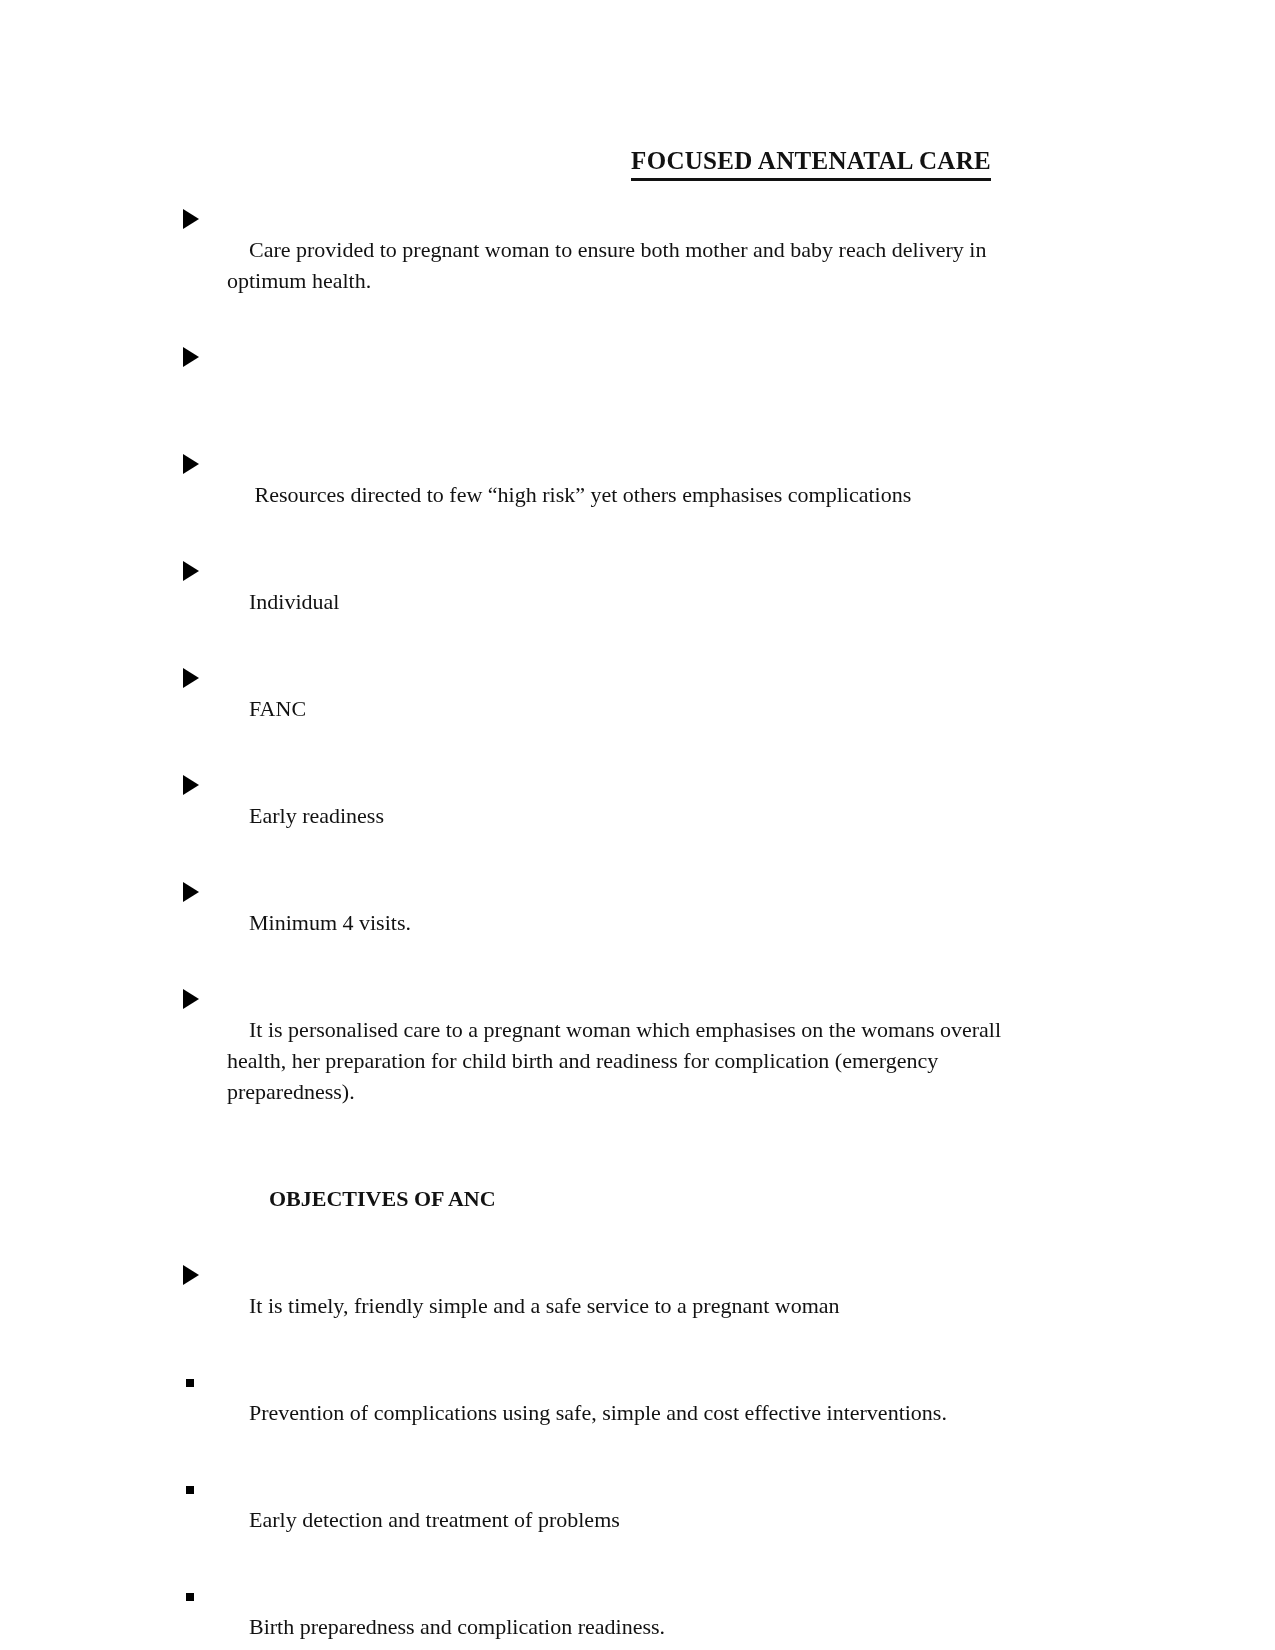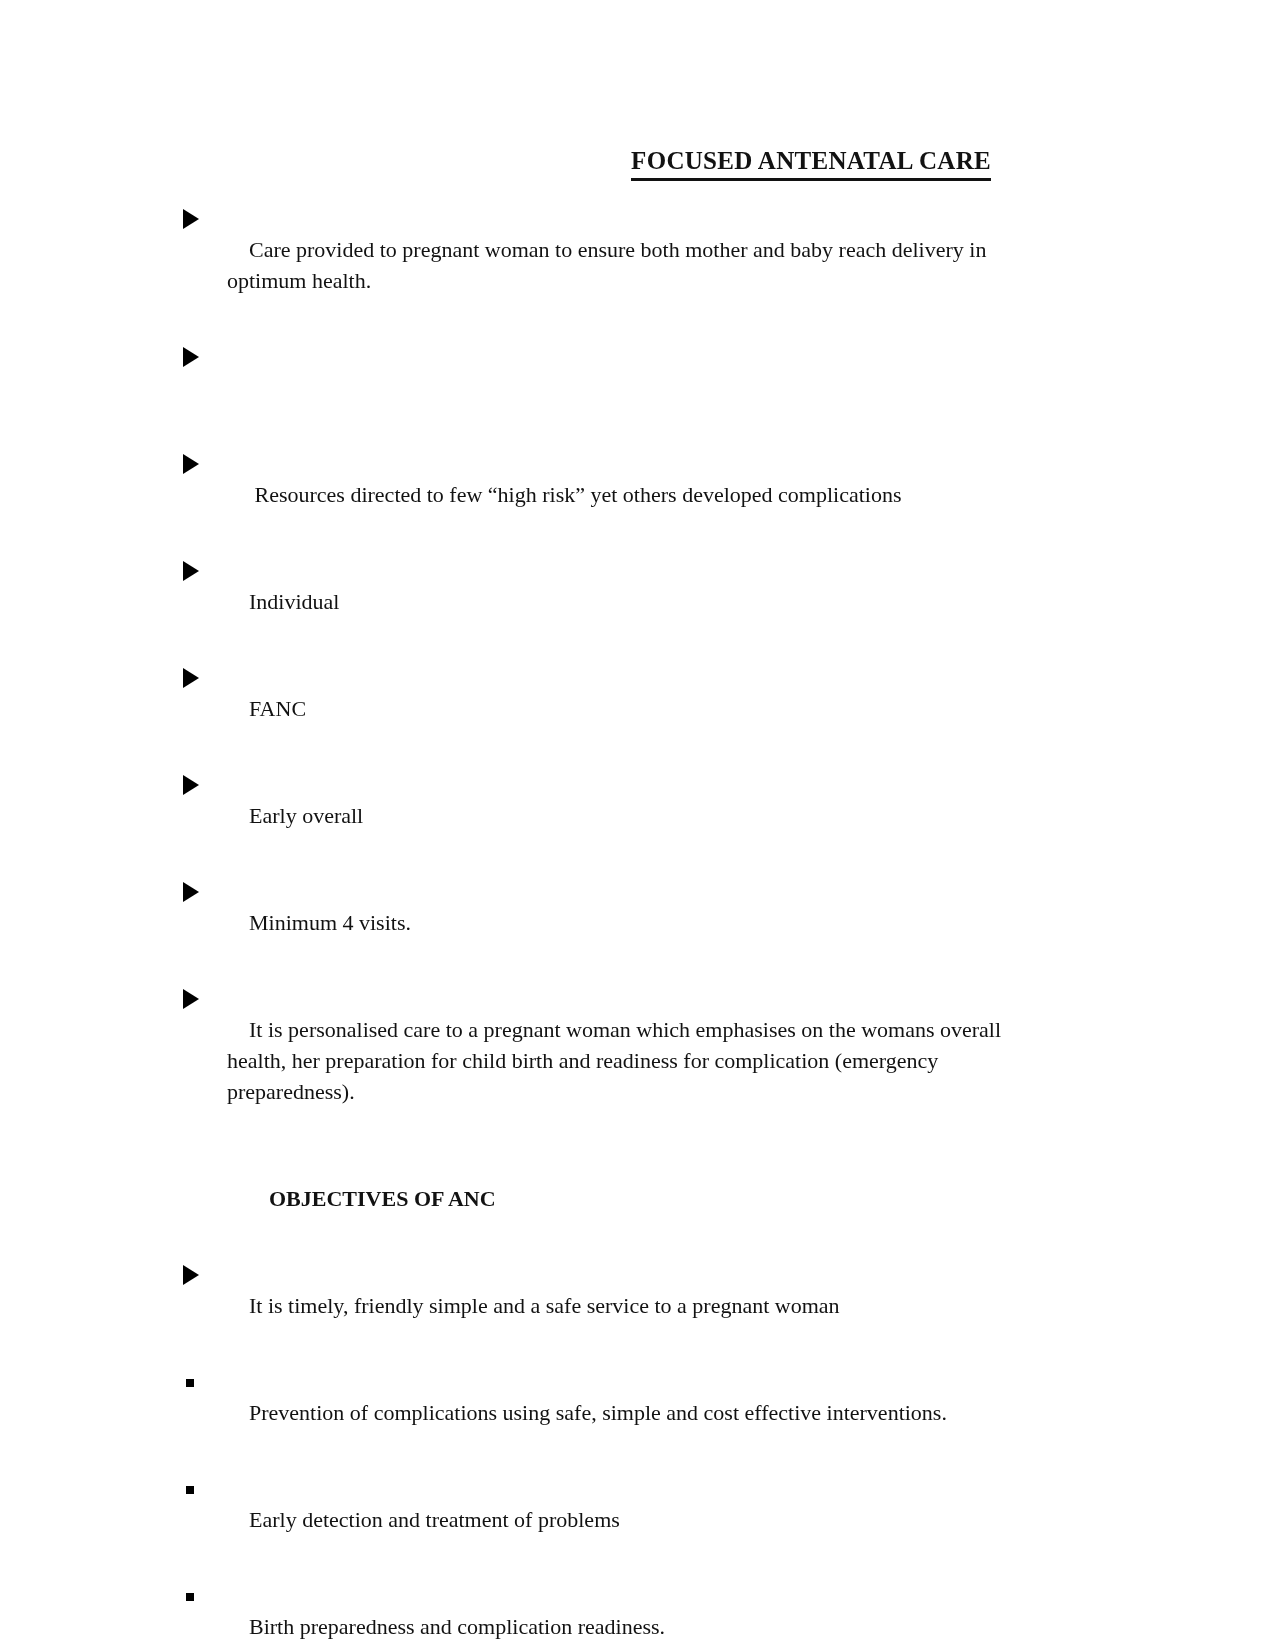--- a/index.html
+++ b/index.html
@@ -65,30 +65,30 @@
   </div>
 
   <div class="row t">
     <span class="b b-tri"></span><span class="txt">Care provided to pregnant woman to ensure both mother and baby reach delivery in
 optimum health.</span>
   </div>
   <div class="row t">
     <span class="b b-tri"></span>
   </div>
   <div class="row t">
-    <span class="b b-tri"></span><span class="txt"> Resources directed to few “high risk” yet others developed complications</span>
+    <span class="b b-tri"></span><span class="txt"> Resources directed to few “high risk” yet others emphasises complications</span>
   </div>
   <div class="row t">
     <span class="b b-tri"></span><span class="txt">Individual</span>
   </div>
   <div class="row t">
     <span class="b b-tri"></span><span class="txt">FANC</span>
   </div>
   <div class="row t">
-    <span class="b b-tri"></span><span class="txt">Early overall</span>
+    <span class="b b-tri"></span><span class="txt">Early readiness</span>
   </div>
   <div class="row t">
     <span class="b b-tri"></span><span class="txt">Minimum 4 visits.</span>
   </div>
   <div class="row t">
     <span class="b b-tri"></span><span class="txt">It is personalised care to a pregnant woman which emphasises on the womans overall
 health, her preparation for child birth and readiness for complication (emergency
 preparedness).</span>
   </div>
   <div class="row h indent2">

